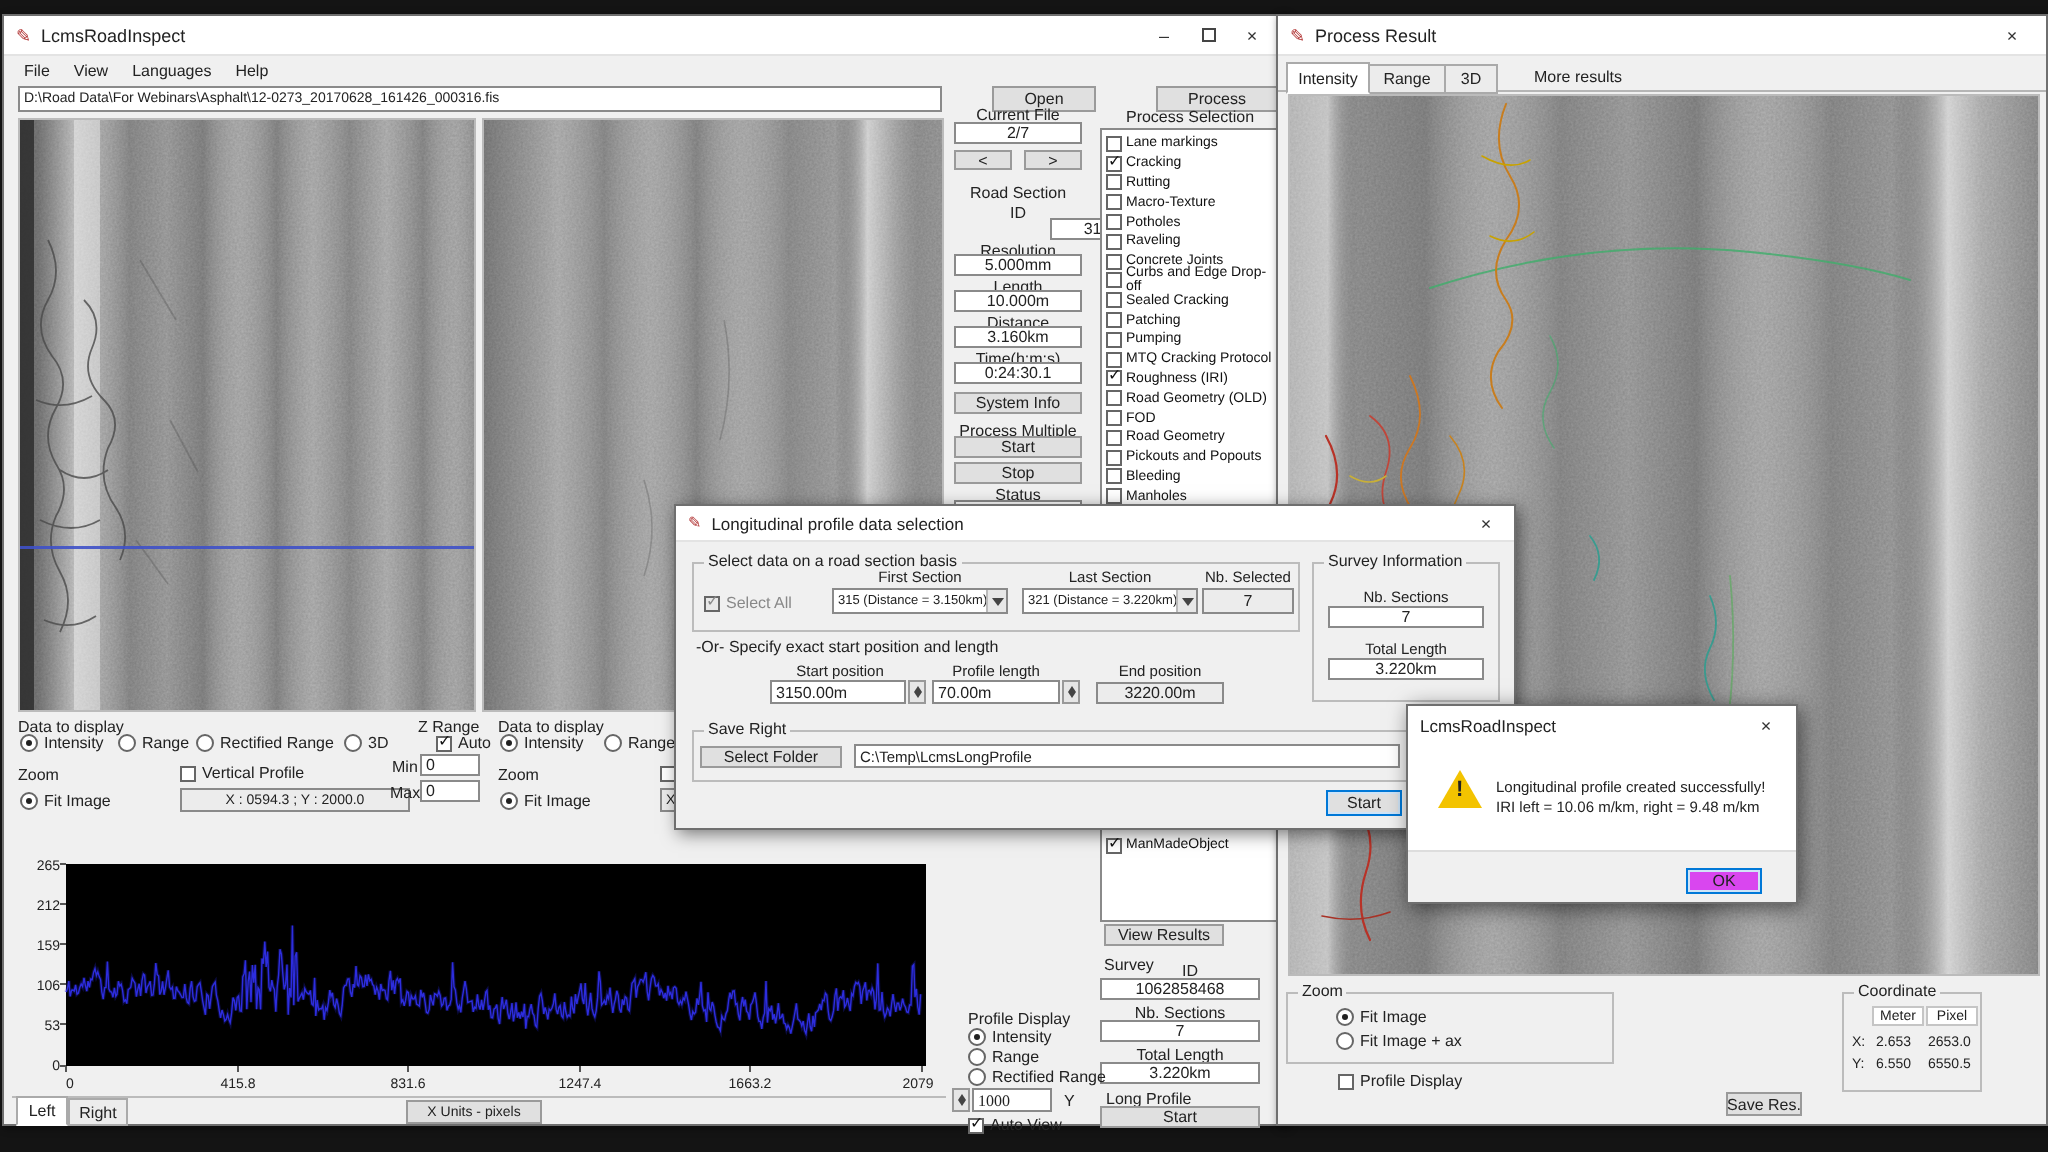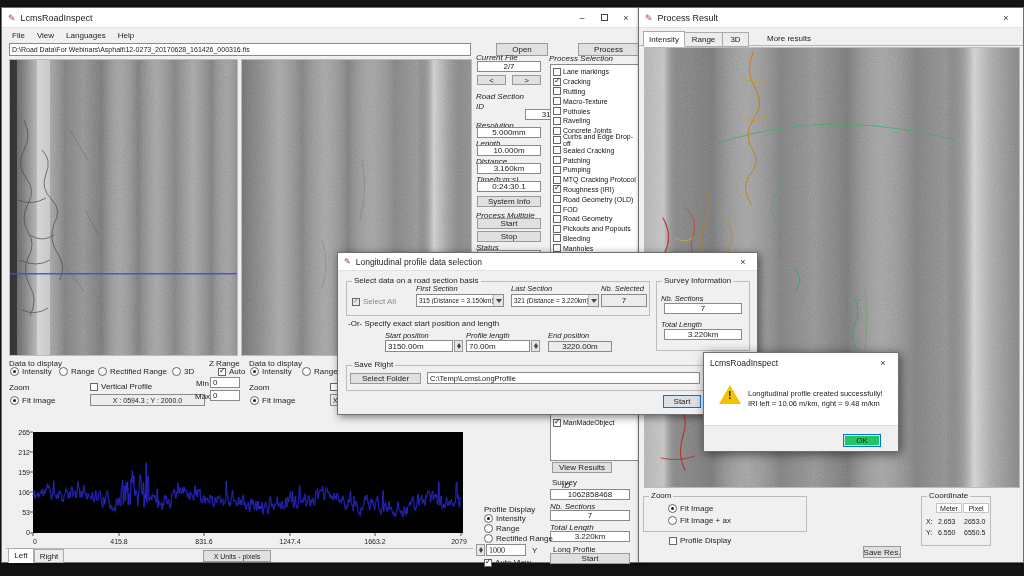--- a/index.html
+++ b/index.html
@@ -13,21 +13,21 @@
   .wbtn{width:22px;height:16px;display:flex;align-items:center;justify-content:center;font-size:9px;color:#333;}
   .maxico{width:7px;height:7px;border:1px solid #444;}
   .menubar{position:absolute;left:0;top:21px;right:0;height:13px;display:flex;align-items:center;gap:0;padding-left:4px;background:#f0f0f0;}
   .menu-item{font-size:8px;color:#222;padding:1px 6px;}
   .fld{position:absolute;background:#fff;border:1px solid #8a8a8a;font-size:8px;color:#222;display:flex;align-items:center;justify-content:center;overflow:hidden;white-space:nowrap;}
   .fld.left{justify-content:flex-start;padding-left:2px;}
   .fld.gray{background:#ececec;}
   .btn{position:absolute;background:#e0e0e0;border:1px solid #9a9a9a;font-size:8px;color:#222;display:flex;align-items:center;justify-content:center;white-space:nowrap;}
   .btn.primary{border:1px solid #0078d7;box-shadow:inset 0 0 0 1px #cfe4f7;}
   .lbl{position:absolute;font-size:8px;color:#222;white-space:nowrap;}
-  .lbl.c{font-style:italic;}
+  .lbl.c{text-align:center;}
   .grp{position:absolute;border:1px solid #bcbcbc;}
   .glab{position:absolute;top:-6px;left:5px;background:#f0f0f0;padding:0 2px;font-size:8px;color:#222;white-space:nowrap;}
   .rb{width:9px;height:9px;border:1px solid #666;border-radius:50%;background:#fff;display:inline-block;position:relative;flex:none;}
   .rb.on::after{content:"";position:absolute;left:2px;top:2px;width:3px;height:3px;border-radius:50%;background:#222;}
   .cb{width:8px;height:8px;border:1px solid #666;background:#fff;display:inline-block;position:relative;flex:none;}
   .cb.on::after{content:"\2713";position:absolute;left:0px;top:-2px;font-size:8px;color:#111;line-height:8px;}
   .cb.dis{background:#e8e8e8;}
   .cb.dis.on::after{color:#888;}
   .row{position:absolute;display:flex;align-items:center;gap:3px;font-size:8px;color:#222;white-space:nowrap;}
   .combo{position:absolute;background:#fff;border:1px solid #8a8a8a;display:flex;align-items:center;}
@@ -551,16 +551,16 @@
     <div class="titlebar" style="height:20px;border-bottom:none;">
       <span class="title" style="font-size:8.5px;">LcmsRoadInspect</span>
       <span class="wctl">
           <span class="wbtn" style="width:18px;">×</span>
         </span>
     </div>
     <div class="warnico" style="left:15px;top:32px;"></div>
     <div class="smalltxt" style="left:44px;top:36px;font-size:7.5px;">Longitudinal profile created successfully!</div>
     <div class="smalltxt" style="left:44px;top:46px;font-size:7.5px;">IRI left = 10.06 m/km, right =  9.48 m/km</div>
     <div style="position:absolute;left:0;bottom:0;width:100%;height:26px;background:#f0f0f0;border-top:1px solid #ddd;"></div>
-    <div class="btn primary" style="left:139px;top:81px;width:38px;height:13px;background:#22c55e;">OK</div>
+    <div class="btn primary" style="left:139px;top:81px;width:38px;height:13px;background:#d946ef;">OK</div>
   </div>
 
 </div>
 
 </body></html>

